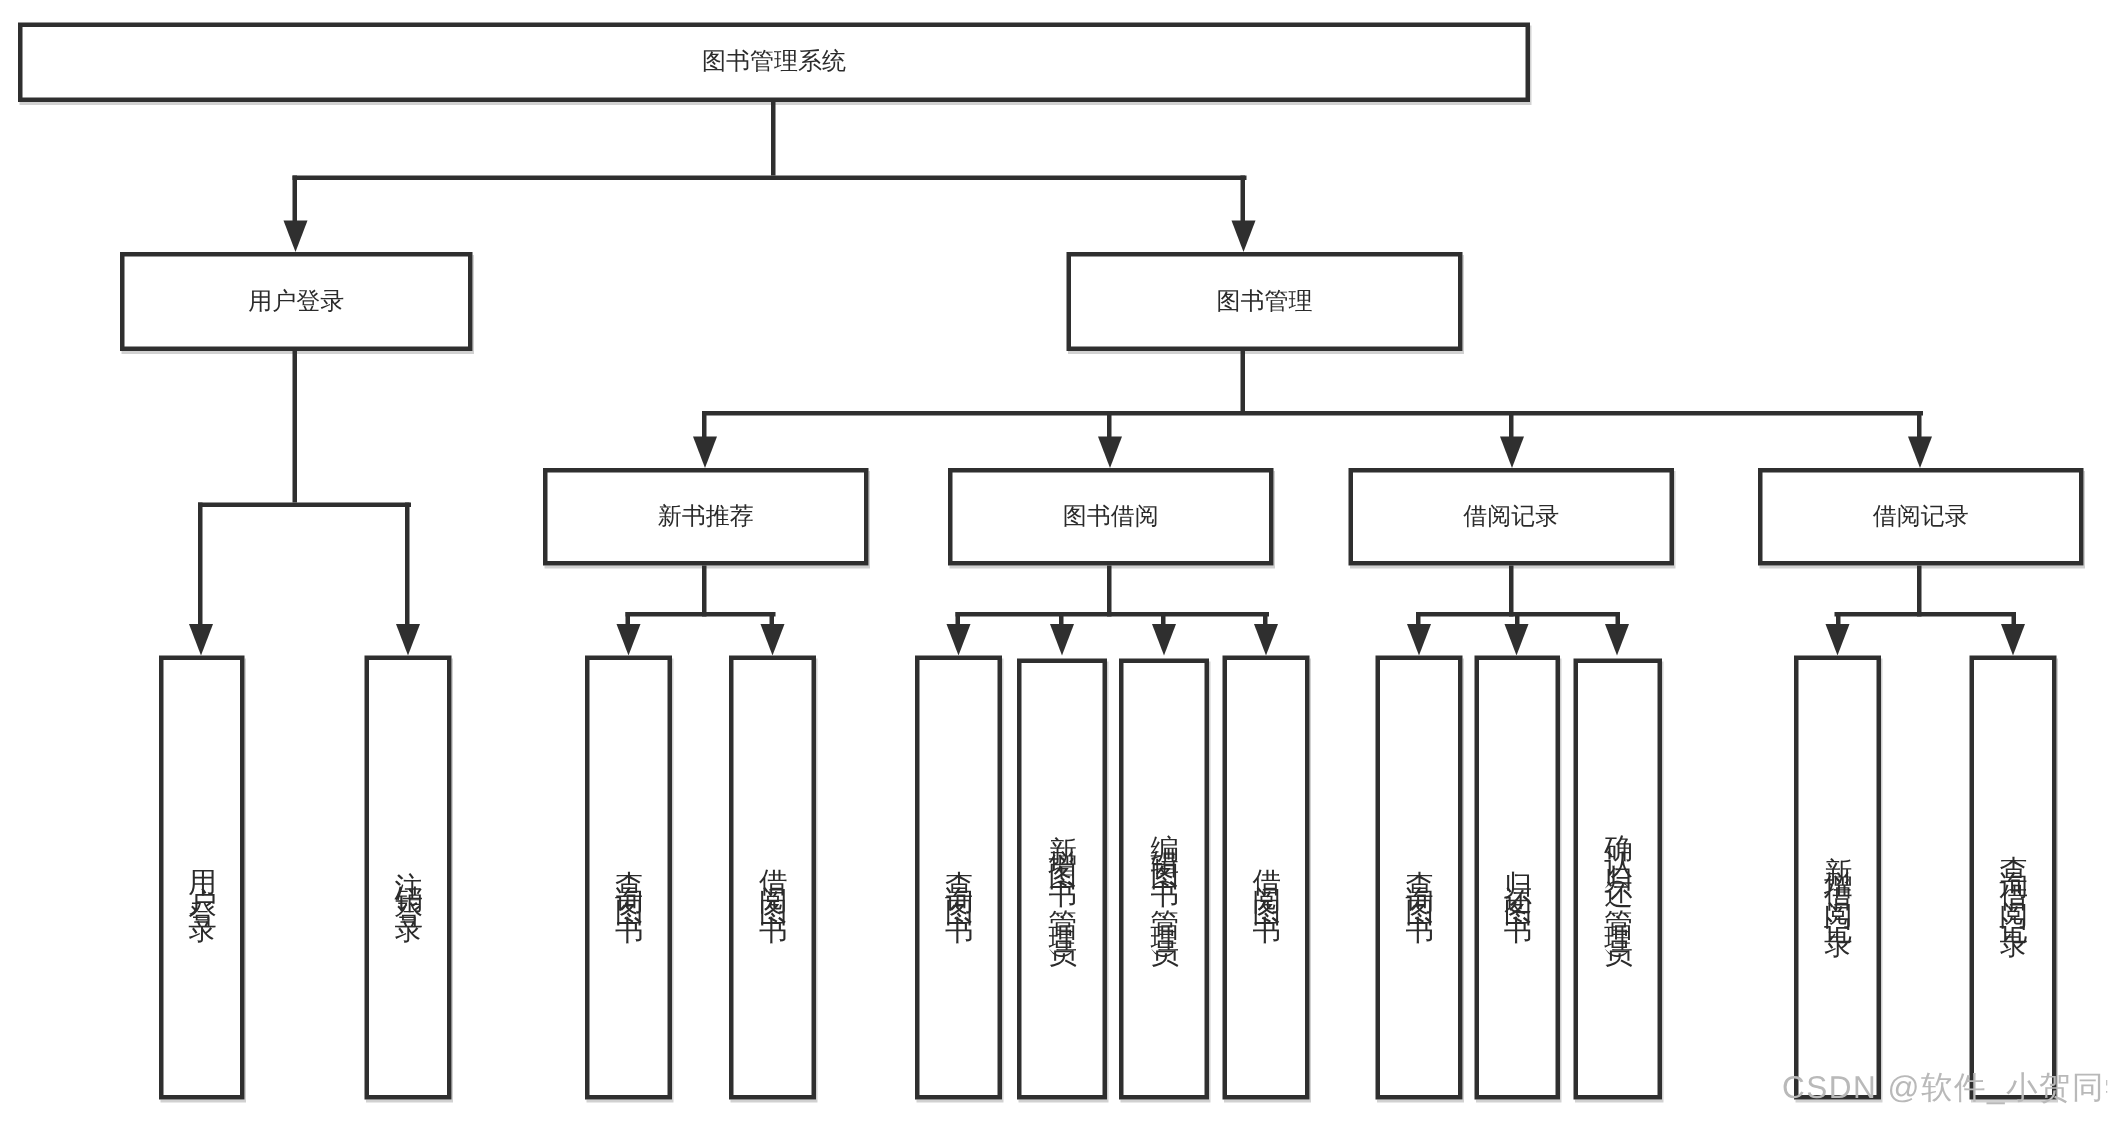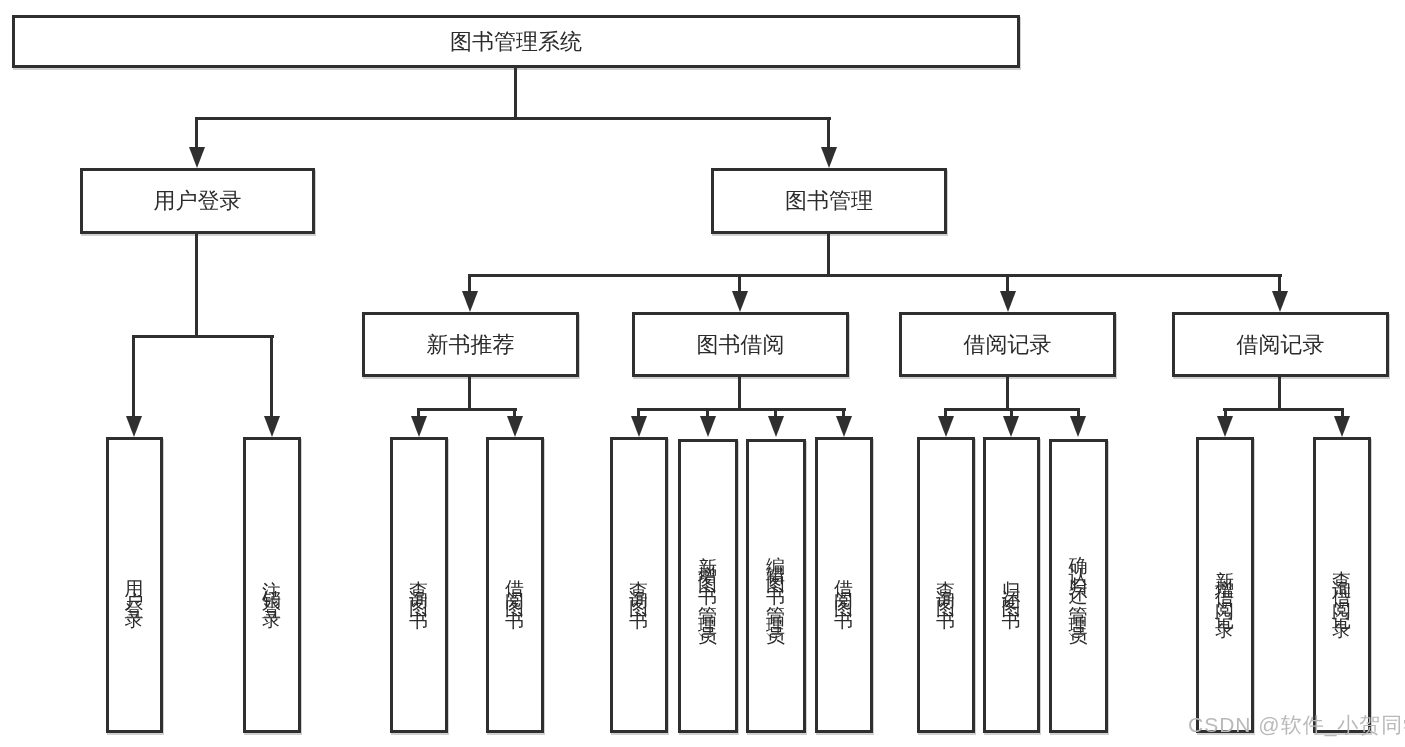--- a/index.html
+++ b/index.html
@@ -17,21 +17,21 @@
   }
   .box {
     position: absolute;
     box-sizing: border-box;
     background: #ffffff;
     border: 3px solid #2f2f2f;
     display: flex;
     align-items: center;
     justify-content: center;
     color: #2b2b2b;
-    font-size: 22px;
+    font-size: 16px;
     box-shadow: 1px 2px 0 rgba(0,0,0,0.18);
     white-space: nowrap;
   }
   .leaf {
     writing-mode: vertical-rl;
     font-size: 19px;
     letter-spacing: 10px;
     line-height: 1;
     white-space: normal;
   }
@@ -71,21 +71,21 @@
   <div class="box" style="left:12px; top:15px; width:1008px; height:53px;">图书管理系统</div>
 
   <div class="vline" style="left:514px; top:68px; height:49px;"></div>
   <div class="hline" style="left:195px; top:117px; width:636px;"></div>
   <div class="vline" style="left:195px; top:117px; height:32px;"></div>
   <div class="arrow" style="left:189px; top:147px;"></div>
   <div class="vline" style="left:827px; top:117px; height:32px;"></div>
   <div class="arrow" style="left:821px; top:147px;"></div>
 
   <div class="box" style="left:80px; top:168px; width:235px; height:66px;">用户登录</div>
-  <div class="box" style="left:711px; top:168px; width:236px; height:66px;">图书管理</div>
+  <div class="box" style="left:711px; top:168px; width:264px; height:66px;">图书管理</div>
 
   <div class="vline" style="left:195px; top:234px; height:101px;"></div>
   <div class="hline" style="left:132px; top:335px; width:142px;"></div>
   <div class="vline" style="left:132px; top:335px; height:83px;"></div>
   <div class="arrow" style="left:126px; top:416px;"></div>
   <div class="vline" style="left:270px; top:335px; height:83px;"></div>
   <div class="arrow" style="left:264px; top:416px;"></div>
 
   <div class="vline" style="left:827px; top:234px; height:40px;"></div>
   <div class="hline" style="left:468px; top:274px; width:814px;"></div>

